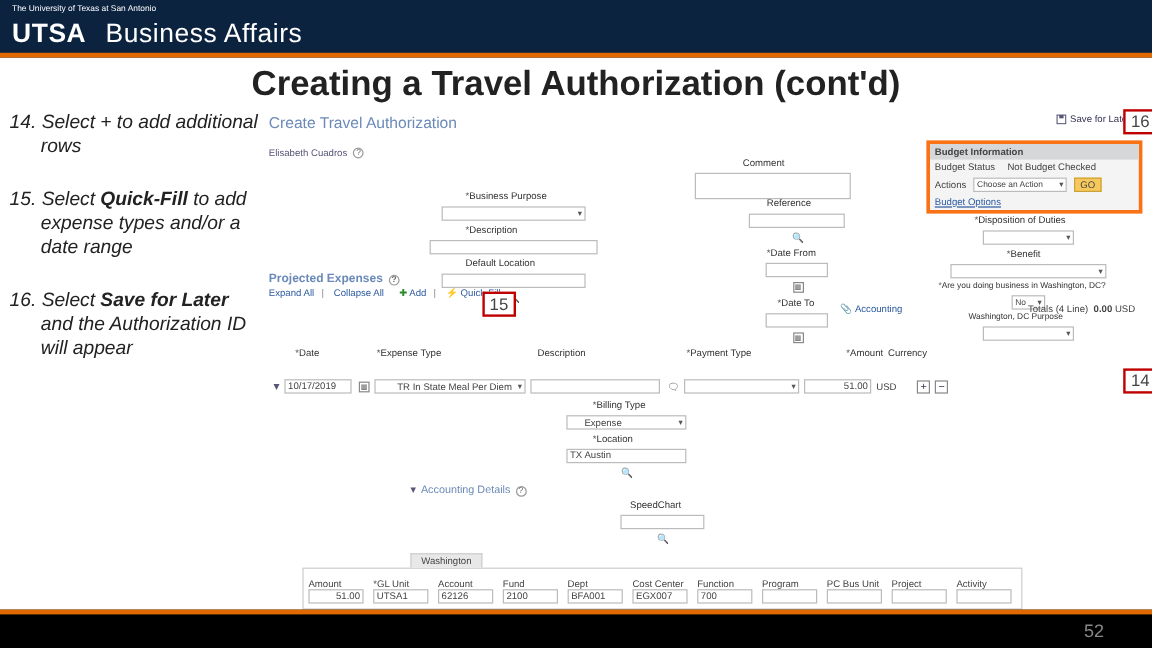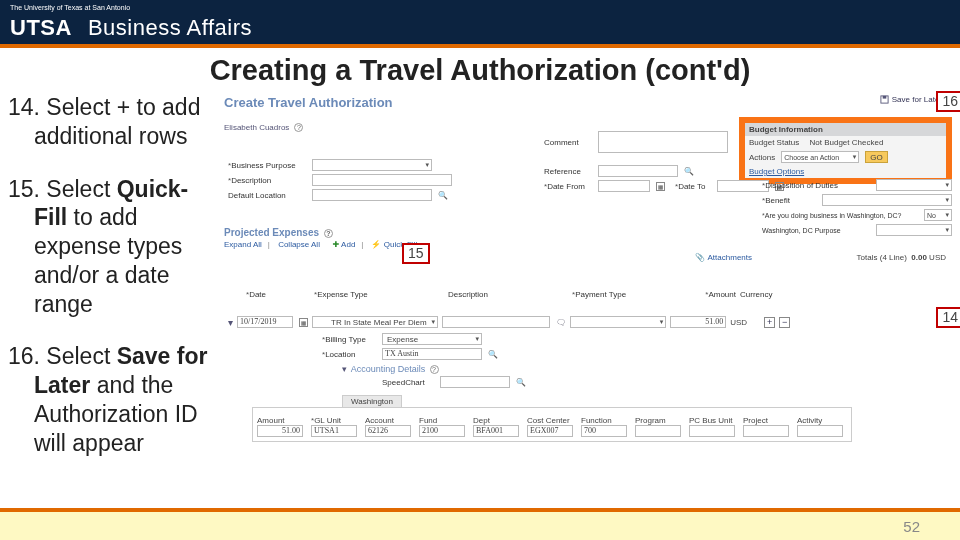--- a/index.html
+++ b/index.html
@@ -8,56 +8,56 @@
   .topbar { background: #0c2340; height: 48px; color: #fff; display: flex; align-items: flex-start; padding: 4px 10px 0 10px; border-bottom: 4px solid #e06900; position: relative; }
   .utline { font-size: 7px; }
   .logo { display: flex; align-items: baseline; gap: 16px; margin-top: 4px; }
   .utsa-mark { font-weight: 900; font-size: 22px; letter-spacing: 0.5px; }
   .biz { font-size: 22px; font-weight: 400; letter-spacing: 0.5px; }
   
   .title-wrap { text-align: center; padding: 6px 0 2px 0; }
   .slide-title { font-size: 29px; font-weight: bold; }
   
   .content { display: flex; gap: 6px; padding: 4px 8px 0 8px; position: relative; }
-  .steps { width: 210px; font-size: 23px; line-height: 1.25; }
+  .steps { width: 210px; font-size: 16px; line-height: 1.25; font-style: italic; }
   .steps p { margin-bottom: 24px; }
   .steps .hang { padding-left: 26px; text-indent: -26px; }
   .screenshot { flex: 1; position: relative; font-size: 8px; color: #444; height: 390px; }
   
   .callout { position: absolute; border: 2px solid #c00000; background: #fff; font-size: 14px; padding: 0 4px; line-height: 1.2; }
   
-  .form-title { color: #6b8ab8; font-size: 13px; font-weight: 700; padding: 2px 0 6px 0; }
+  .form-title { color: #6b8ab8; font-size: 13px; font-weight: 400; padding: 2px 0 6px 0; }
   .save-later { position: absolute; top: 2px; right: 10px; color: #335; font-size: 8px; display:flex; align-items:center; gap:3px; }
   .save-later svg { width:9px; height:9px; }
-  .field-row { display: flex; gap: 4px; align-items: center; margin-bottom: 3px; }
+  .field-row { display: flex; gap: 4px; align-items: center; margin-bottom: 3px; flex-direction: column; }
   .lbl { width: 80px; text-align: left; color: #333; }
   .starlbl::before { content: "*"; color: #555; }
-  .inp { border: 1px solid #bbb; background: #fff; height: 12px; font-family: Liberation Serif, serif; }
+  .inp { border: 1px solid #bbb; background: #fff; height: 12px; }
   .sel { border: 1px solid #bbb; background: #fff; height: 12px; display:inline-flex; align-items:center; justify-content:flex-end; padding-right:2px; }
   .sel::after { content: "▾"; font-size:7px; color:#555; }
   .icon-q { display:inline-block; width:9px; height:9px; border:1px solid #999; border-radius:50%; font-size:7px; text-align:center; line-height:8px; color:#666; margin-left:2px; }
   .icon-glass { display:inline-block; font-size:8px; color:#556; margin-left:2px; }
   .icon-cal { display:inline-block; width:9px; height:9px; border:1px solid #888; font-size:6px; text-align:center; line-height:8px; color:#555; margin-left:2px; }
   .section-title { color: #6b8ab8; font-size: 10px; font-weight: 600; margin-top: 4px; }
   .link-row a { color: #2b5aa0; text-decoration: none; margin-right: 6px; font-size:8px;text-align:center; }
   .link-row .sep { color:#888; margin-right:6px; }
   .table-head, .table-row { display: flex; gap: 4px; align-items: center; margin-top: 17px; }
   .th { color: #333; font-weight: normal; font-size:8px; }
   .cell { font-size:8px; }
   .plusminus { border:1px solid #888; width:11px; height:11px; display:inline-flex; align-items:center; justify-content:center; font-size:9px; color:#335; }
-  .budget-box { position:absolute; top: 24px; right: 0; width: 213px; border: 6px solid #f97316; background:#f4f4f4; font-size:8px; }
+  .budget-box { position:absolute; top: 24px; right: 0; width: 180px; border: 3px solid #f97316; background:#f4f4f4; font-size:8px; }
   .budget-box .bb-hd { background:#d6d7d9; padding:2px 4px; font-weight:bold; font-size:8px; }
   .budget-box .bb-row { display:flex; gap:4px; padding:2px 4px; align-items:center; }
   .go-btn { background:#f7c95c; border:1px solid #caa23a; padding:0 4px; font-size:8px; height:12px; display:inline-flex; align-items:center; }
   
   .cf-table { display:flex; gap:8px; margin-top:4px; }
   .cf-col { font-size:8px; text-align:left; }
   .cf-col .inp { width:46px; }
   
-  .bottombar { position: absolute; bottom: 0; left: 0; right: 0; height: 32px; background: #fef9c3; border-top: 4px solid #e06900; color: #888; font-size: 15px; display:flex; align-items:center; justify-content:flex-end; padding: 0 40px; }
+  .bottombar { position: absolute; bottom: 0; left: 0; right: 0; height: 32px; background: #000000; border-top: 4px solid #e06900; color: #888; font-size: 15px; display:flex; align-items:center; justify-content:flex-end; padding: 0 40px; }
   .user-line { position:absolute; left:0; top:30px; font-size:8px; color:#557; display:flex; align-items:center; gap:3px; }
   .arrow-toggle { color:#557; font-size:9px; margin-right:2px; }
   .budget-right { position:absolute; right:0; top:86px; width:190px; font-size:8px; }
   .budget-right .field-row { justify-content: space-between; }
   .totals { position:absolute; right:6px; top:160px; font-size:8px; }
   .attach-link { position:absolute; right:200px; top:160px; color:#2b5aa0; font-size:8px; display:flex; align-items:center; gap:2px; }
   .grid-block { position:absolute; left:4px; top:66px; width:400px; }
   .grid-block2 { position:absolute; left:98px; top:240px; width:400px; }
   .expense-grid { position:absolute; left:4px; top:180px; right:6px; }
   .chevron { color:#557; font-size:10px; }
@@ -180,21 +180,21 @@
       <div class="section-title"><span>Projected Expenses</span> <span class="icon-q">?</span></div>
       <div class="link-row" style="margin-top:2px;">
         <a href="#">Expand All</a><span class="sep">|</span>
         <a href="#">Collapse All</a>
         &nbsp;&nbsp;<a href="#"><span style="color:#2b8a2b">✚</span> <span>Add</span></a><span class="sep">|</span>
         <a href="#"><span style="color:#c48a00">⚡</span> <span>Quick-Fill</span></a>
       </div>
     </div>
     <div class="attach-link">
         <span>📎</span>
-        <span>Attachments</span>
+        <span>Accounting</span>
       </div>
     <div class="totals"><span>Totals (4 Line)</span>&nbsp;&nbsp;<b>0.00</b>&nbsp;<span>USD</span></div>
 
     <div class="expense-grid">
       <div class="table-head">
         <span style="width:14px"></span>
         <span class="th starlbl" style="width:64px">Date</span>
         <span class="th starlbl" style="width:130px">Expense Type</span>
         <span class="th" style="width:120px">Description</span>
         <span class="th starlbl" style="width:100px">Payment Type</span>
@@ -215,21 +215,21 @@
         <span class="inp cell" style="width:56px;text-align:right;padding:0 2px">51.00</span>
         <span class="cell" style="width:30px">USD</span>
         <span class="plusminus">+</span>
         <span class="plusminus">−</span>
       </div>
     </div>
 
     <div class="grid-block2">
       <div class="field-row">
           <span class="lbl starlbl" style="width:56px">Billing Type</span>
-          <span class="sel" style="width:100px;padding-left:4px;justify-content:space-between">
+          <span class="sel" style="width:100px;padding-left:14px;justify-content:space-between">
             <span>Expense</span>
           </span>
         </div>
       <div class="field-row">
           <span class="lbl starlbl" style="width:56px">Location</span>
           <span class="inp" style="width:100px;padding:0 2px">TX Austin</span>
           <span class="icon-glass">🔍</span>
         </div>
 
       <div style="margin-left:20px;margin-top:4px;">

